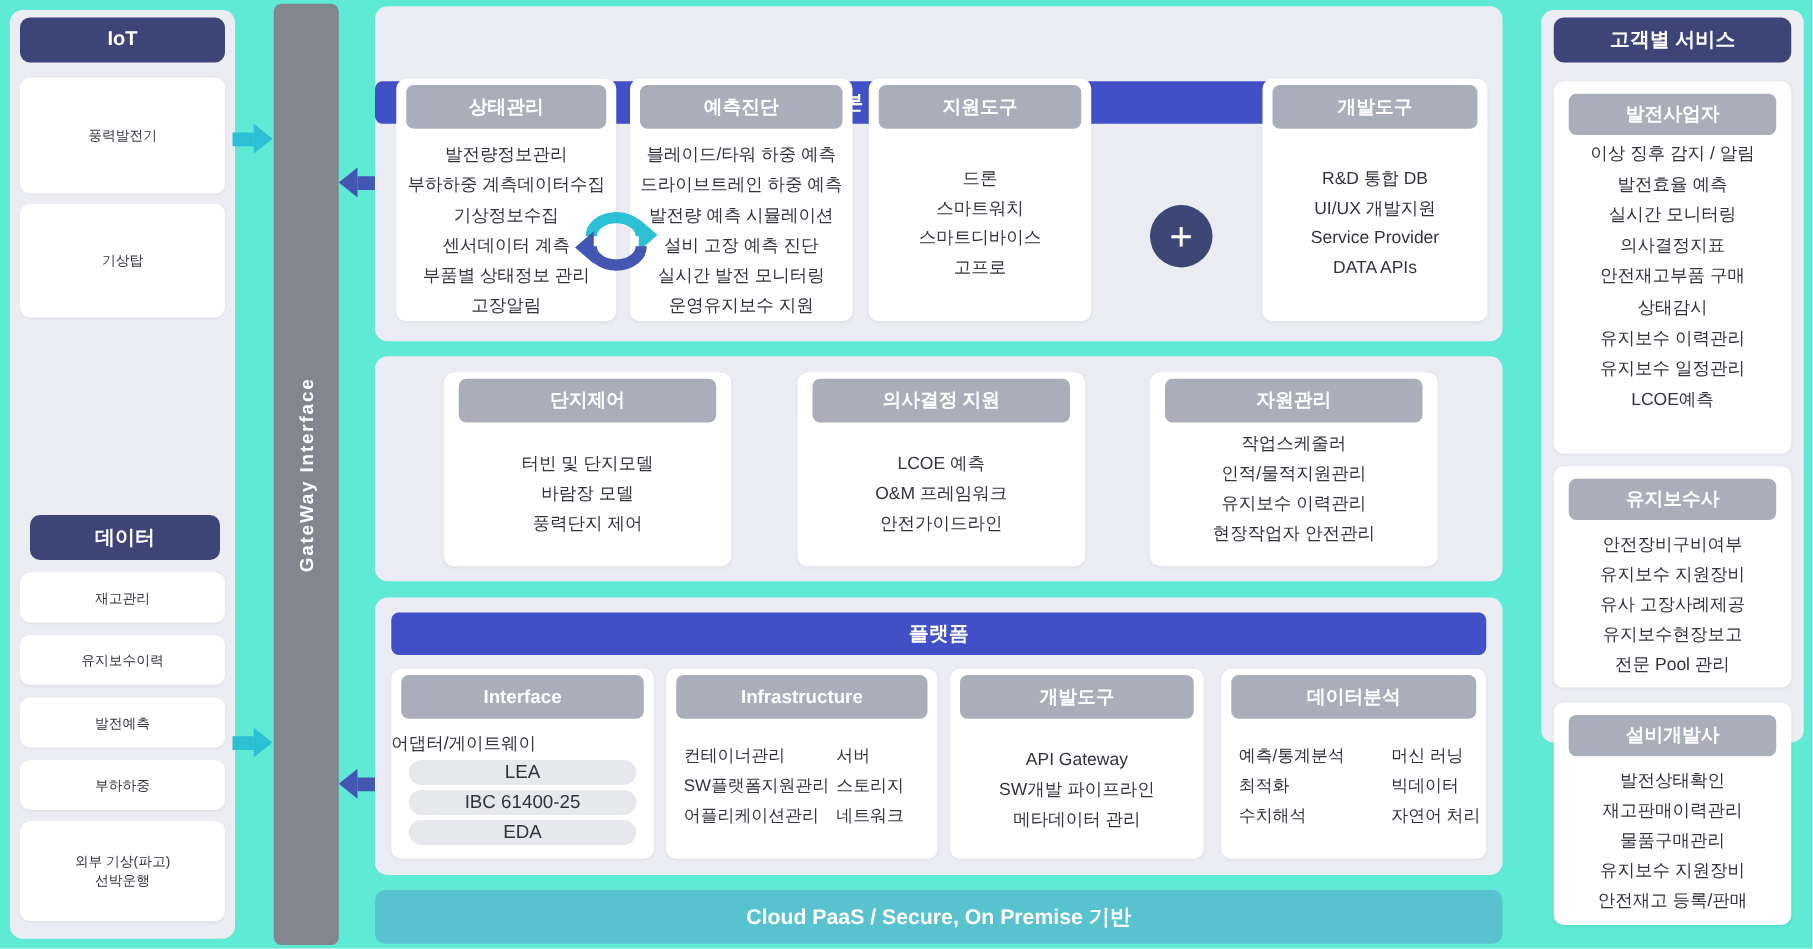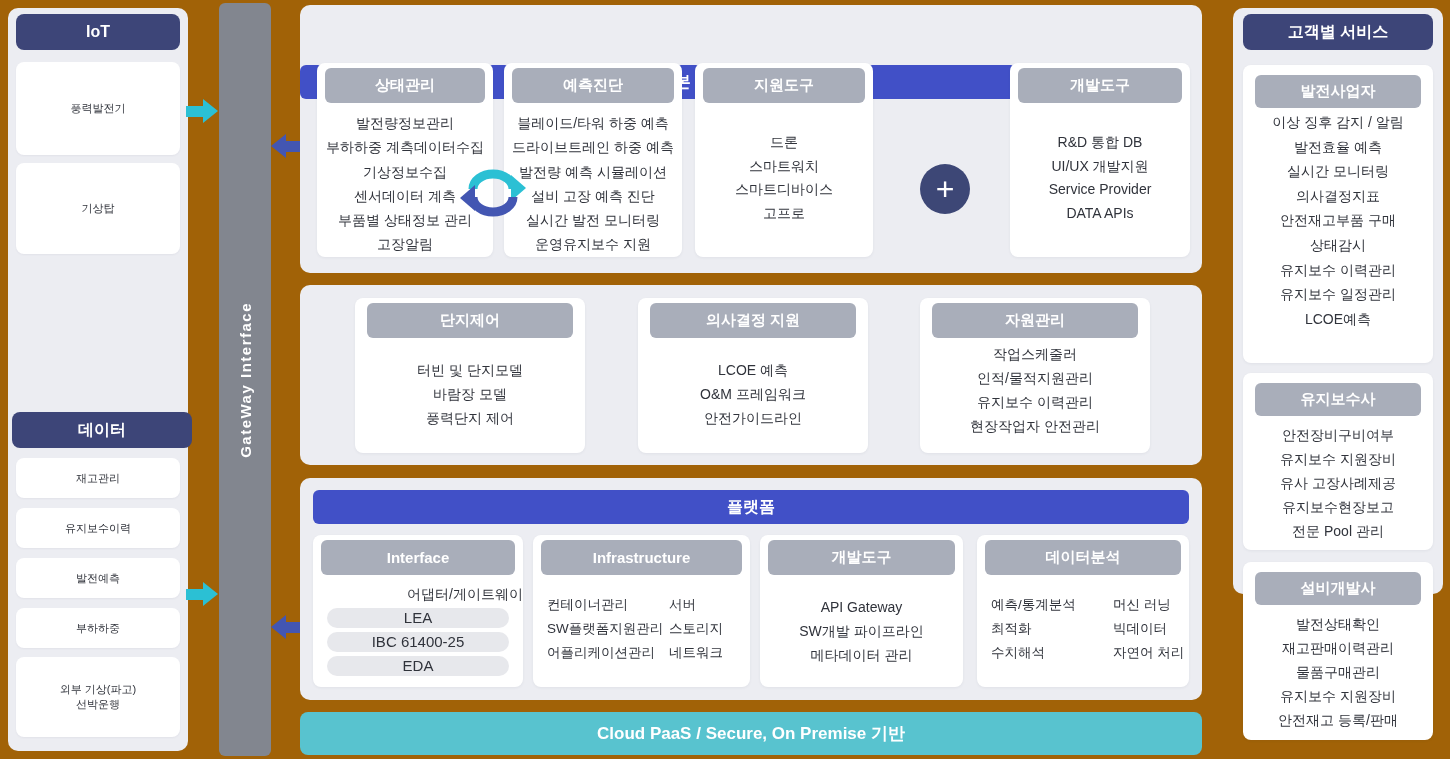--- a/index.html
+++ b/index.html
@@ -1,16 +1,16 @@
 <!DOCTYPE html>
 <html><head>
 <meta charset="utf-8">
 <style>
   html,body{margin:0;padding:0;background:#fff;}
-  .stage{position:relative;width:1450px;height:759px;background:#a16207;
+  .stage{position:relative;width:1450px;height:759px;background:#5eead4;
          font-family:"Liberation Sans","DejaVu Sans",sans-serif;color:#30333b;overflow:hidden;}
   .panel{position:absolute;background:#ecedf2;border-radius:10px;}
   .navyhdr{position:absolute;background:#3d4578;color:#fff;font-weight:bold;font-size:16px;
            border-radius:8px;display:flex;align-items:center;justify-content:center;}
   .card{position:absolute;background:#fff;border-radius:8px;display:flex;align-items:center;
         justify-content:center;font-size:11px;text-align:center;white-space:pre-line;
         box-shadow:0 1px 2px rgba(40,45,70,.05);}
   .bluebar{position:absolute;background:#4150c7;color:#fff;font-weight:bold;font-size:16px;
            border-radius:6px;display:flex;align-items:center;justify-content:center;}
   .tealbar{position:absolute;left:300px;top:712px;width:902px;height:43px;background:#58c3cf;
@@ -35,39 +35,39 @@
   .arr .shaft{height:11px;width:17px;}
   .arr .head{width:0;height:0;border-top:12px solid transparent;border-bottom:12px solid transparent;}
   .cyan .shaft{background:#2bc0d4;}
   .cyan .head{border-left:15px solid #2bc0d4;}
   .navyblue .shaft{background:#4356b2;}
   .navyblue .head{border-right:15px solid #4356b2;}
   .plus{position:absolute;left:620px;top:159px;width:50px;height:50px;border-radius:50%;
         background:#3d4776;color:#fff;display:flex;align-items:center;justify-content:center;
         font-size:32px;font-weight:normal;line-height:1;}
   .sync{position:absolute;left:160px;top:158px;width:66px;height:60px;z-index:3;}
-  .ifacelead{margin-top:50px;font-size:14px;text-align:right;line-height:18px;}
+  .ifacelead{margin-top:50px;font-size:14px;text-align:left;line-height:18px;}
   .pills{margin:5px 14px 0 14px;}
   .pill{height:20px;line-height:20px;background:#e7e8ec;border-radius:10px;margin-bottom:4px;
         font-size:15px;text-align:center;color:#30333b;}
   .cols{position:absolute;left:14px;right:4px;top:58px;display:flex;}
   .cols .col1{width:122px;}
   .cols .col2{flex:1;}
   .cols .li{text-align:left;line-height:24px;font-size:13.5px;}
 </style>
 </head>
 <body>
 
 <div class="stage">
 
   <section class="panel" style="left:8px;top:8px;width:180px;height:743px;">
     <div class="navyhdr" style="left:8px;top:6px;width:164px;height:36px;">IoT</div>
     <div class="card" style="left:8px;top:54px;width:164px;height:93px;">풍력발전기</div>
     <div class="card" style="left:8px;top:155px;width:164px;height:91px;">기상탑</div>
-    <div class="navyhdr" style="left:4px;top:404px;width:180px;height:36px;">데이터</div>
+    <div class="navyhdr" style="left:16px;top:404px;width:152px;height:36px;">데이터</div>
     <div class="card" style="left:8px;top:450px;width:164px;height:40px;">재고관리</div>
     <div class="card" style="left:8px;top:500px;width:164px;height:40px;">유지보수이력</div>
     <div class="card" style="left:8px;top:550px;width:164px;height:40px;">발전예측</div>
     <div class="card" style="left:8px;top:600px;width:164px;height:40px;">부하하중</div>
     <div class="card" style="left:8px;top:649px;width:164px;height:80px;">외부 기상(파고)
 선박운행</div>
   </section>
 
   <div class="gateway">
     <span>GateWay Interface</span>

